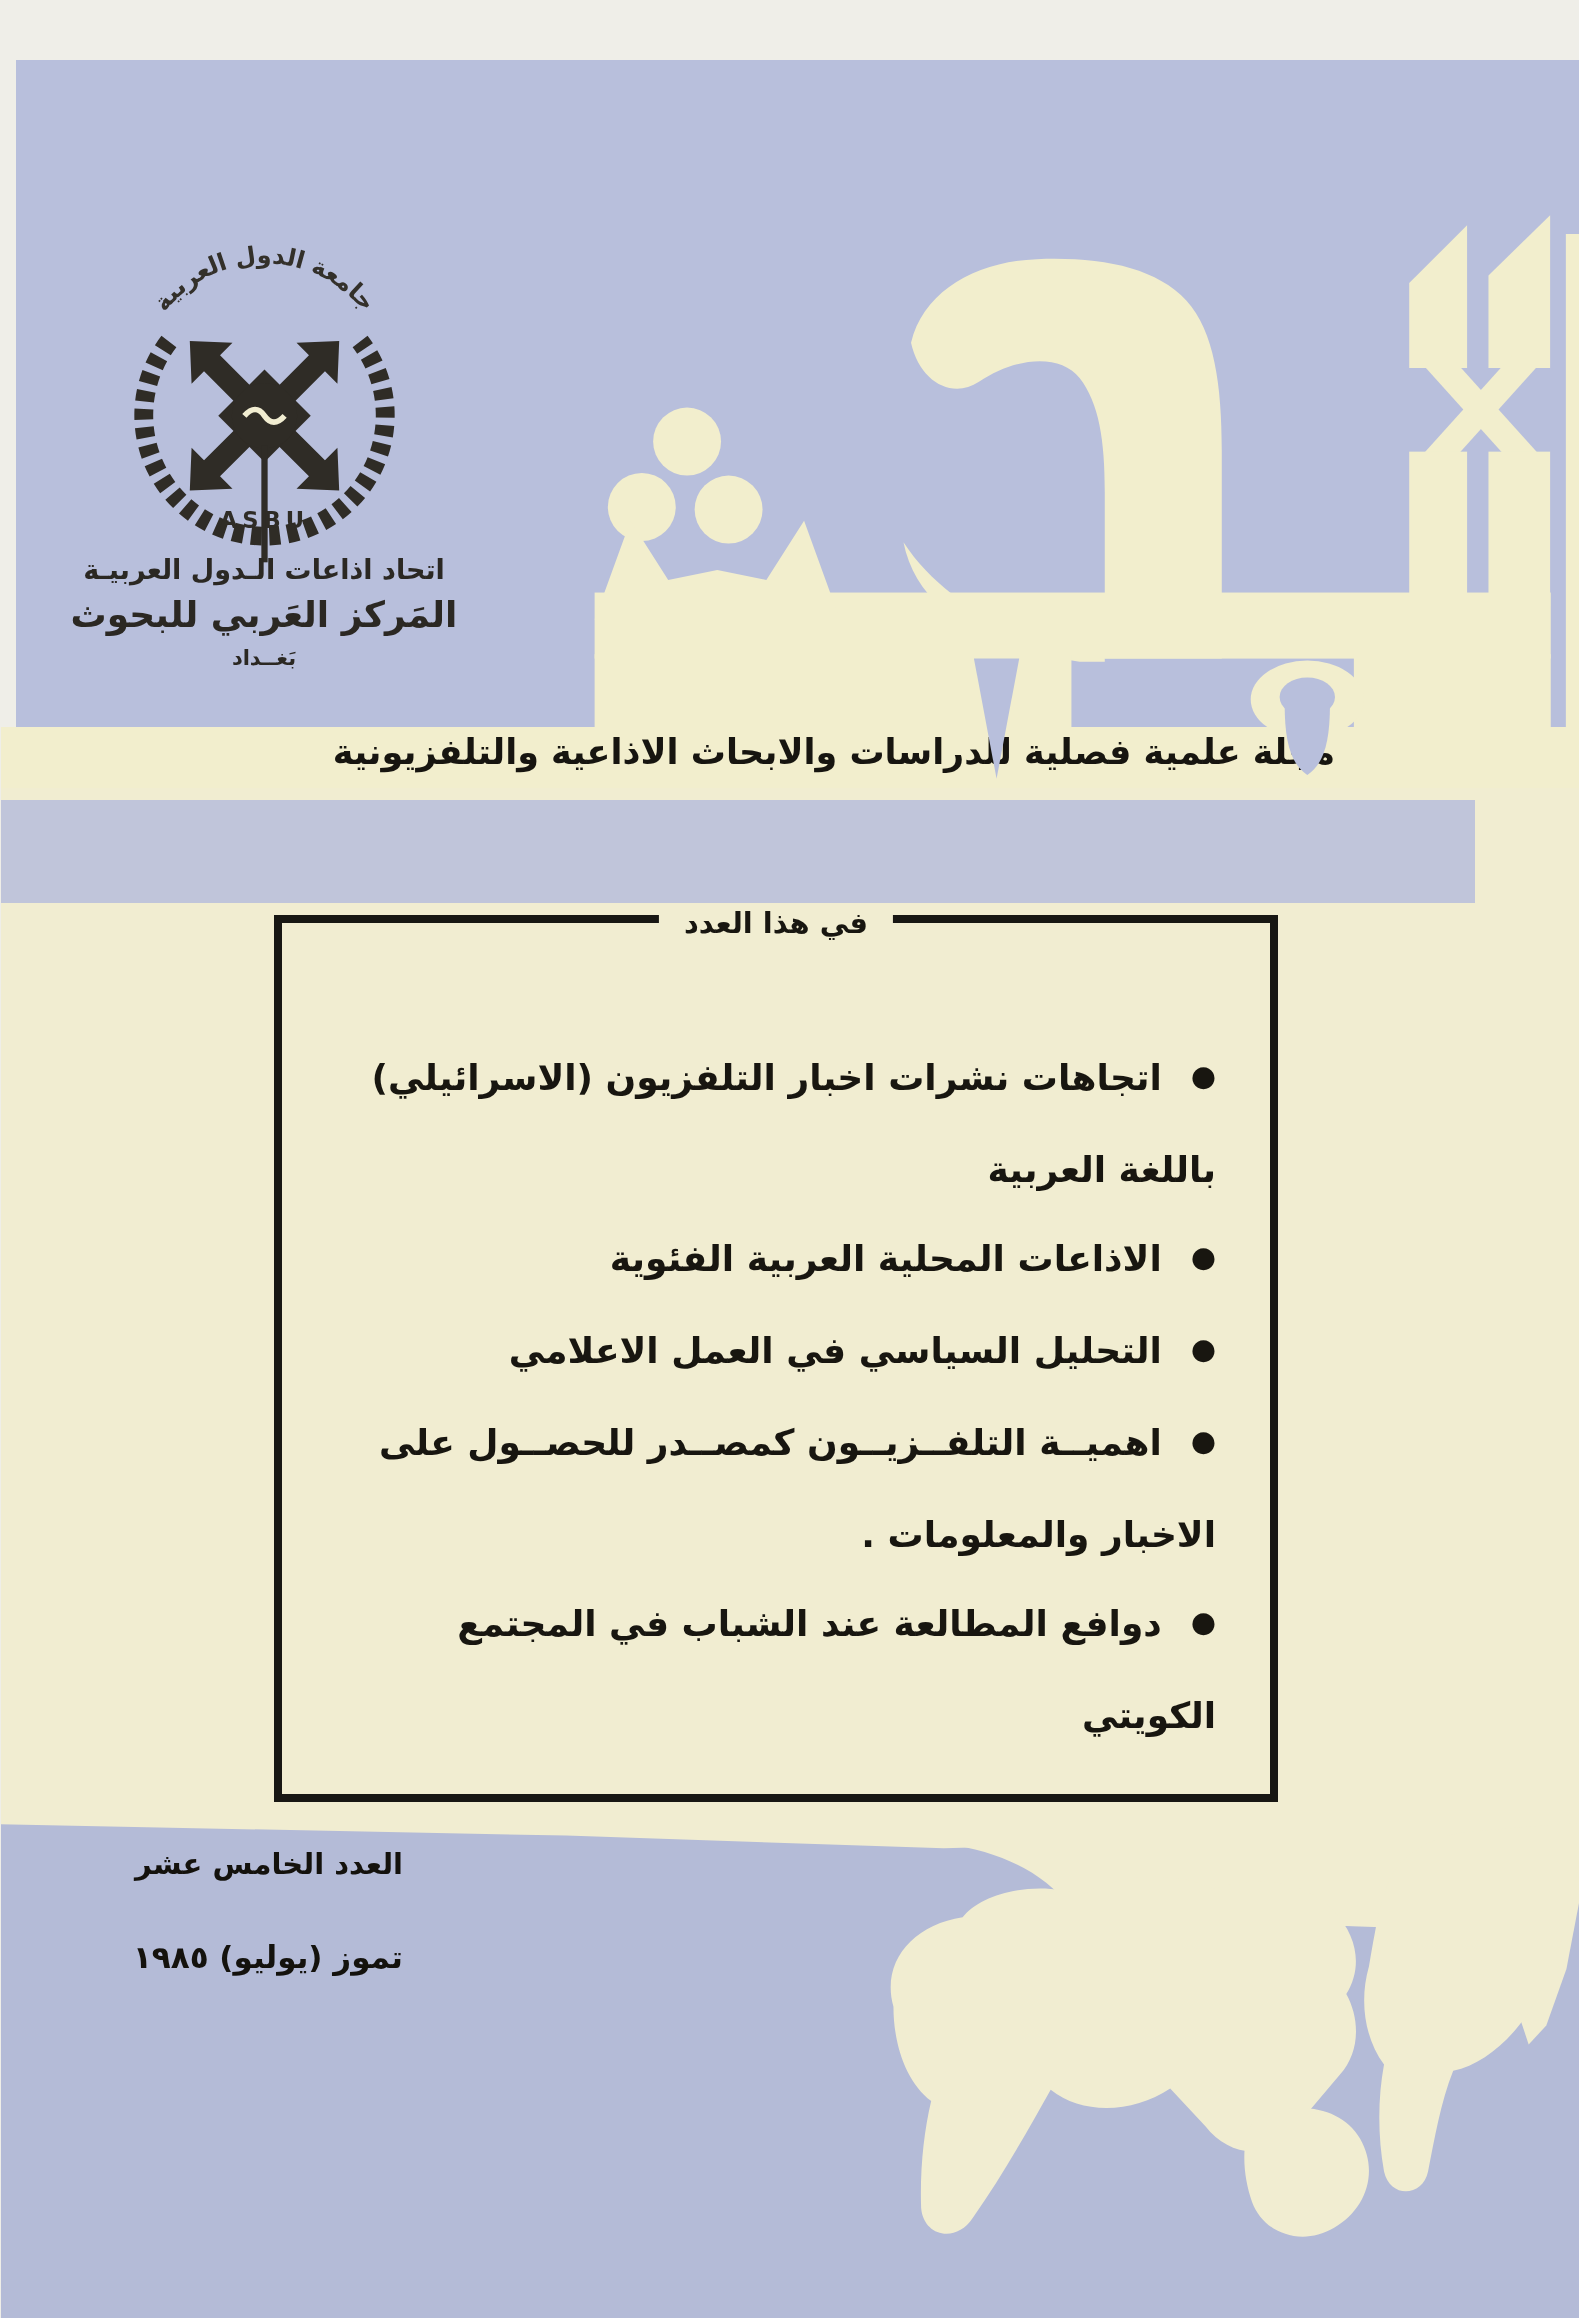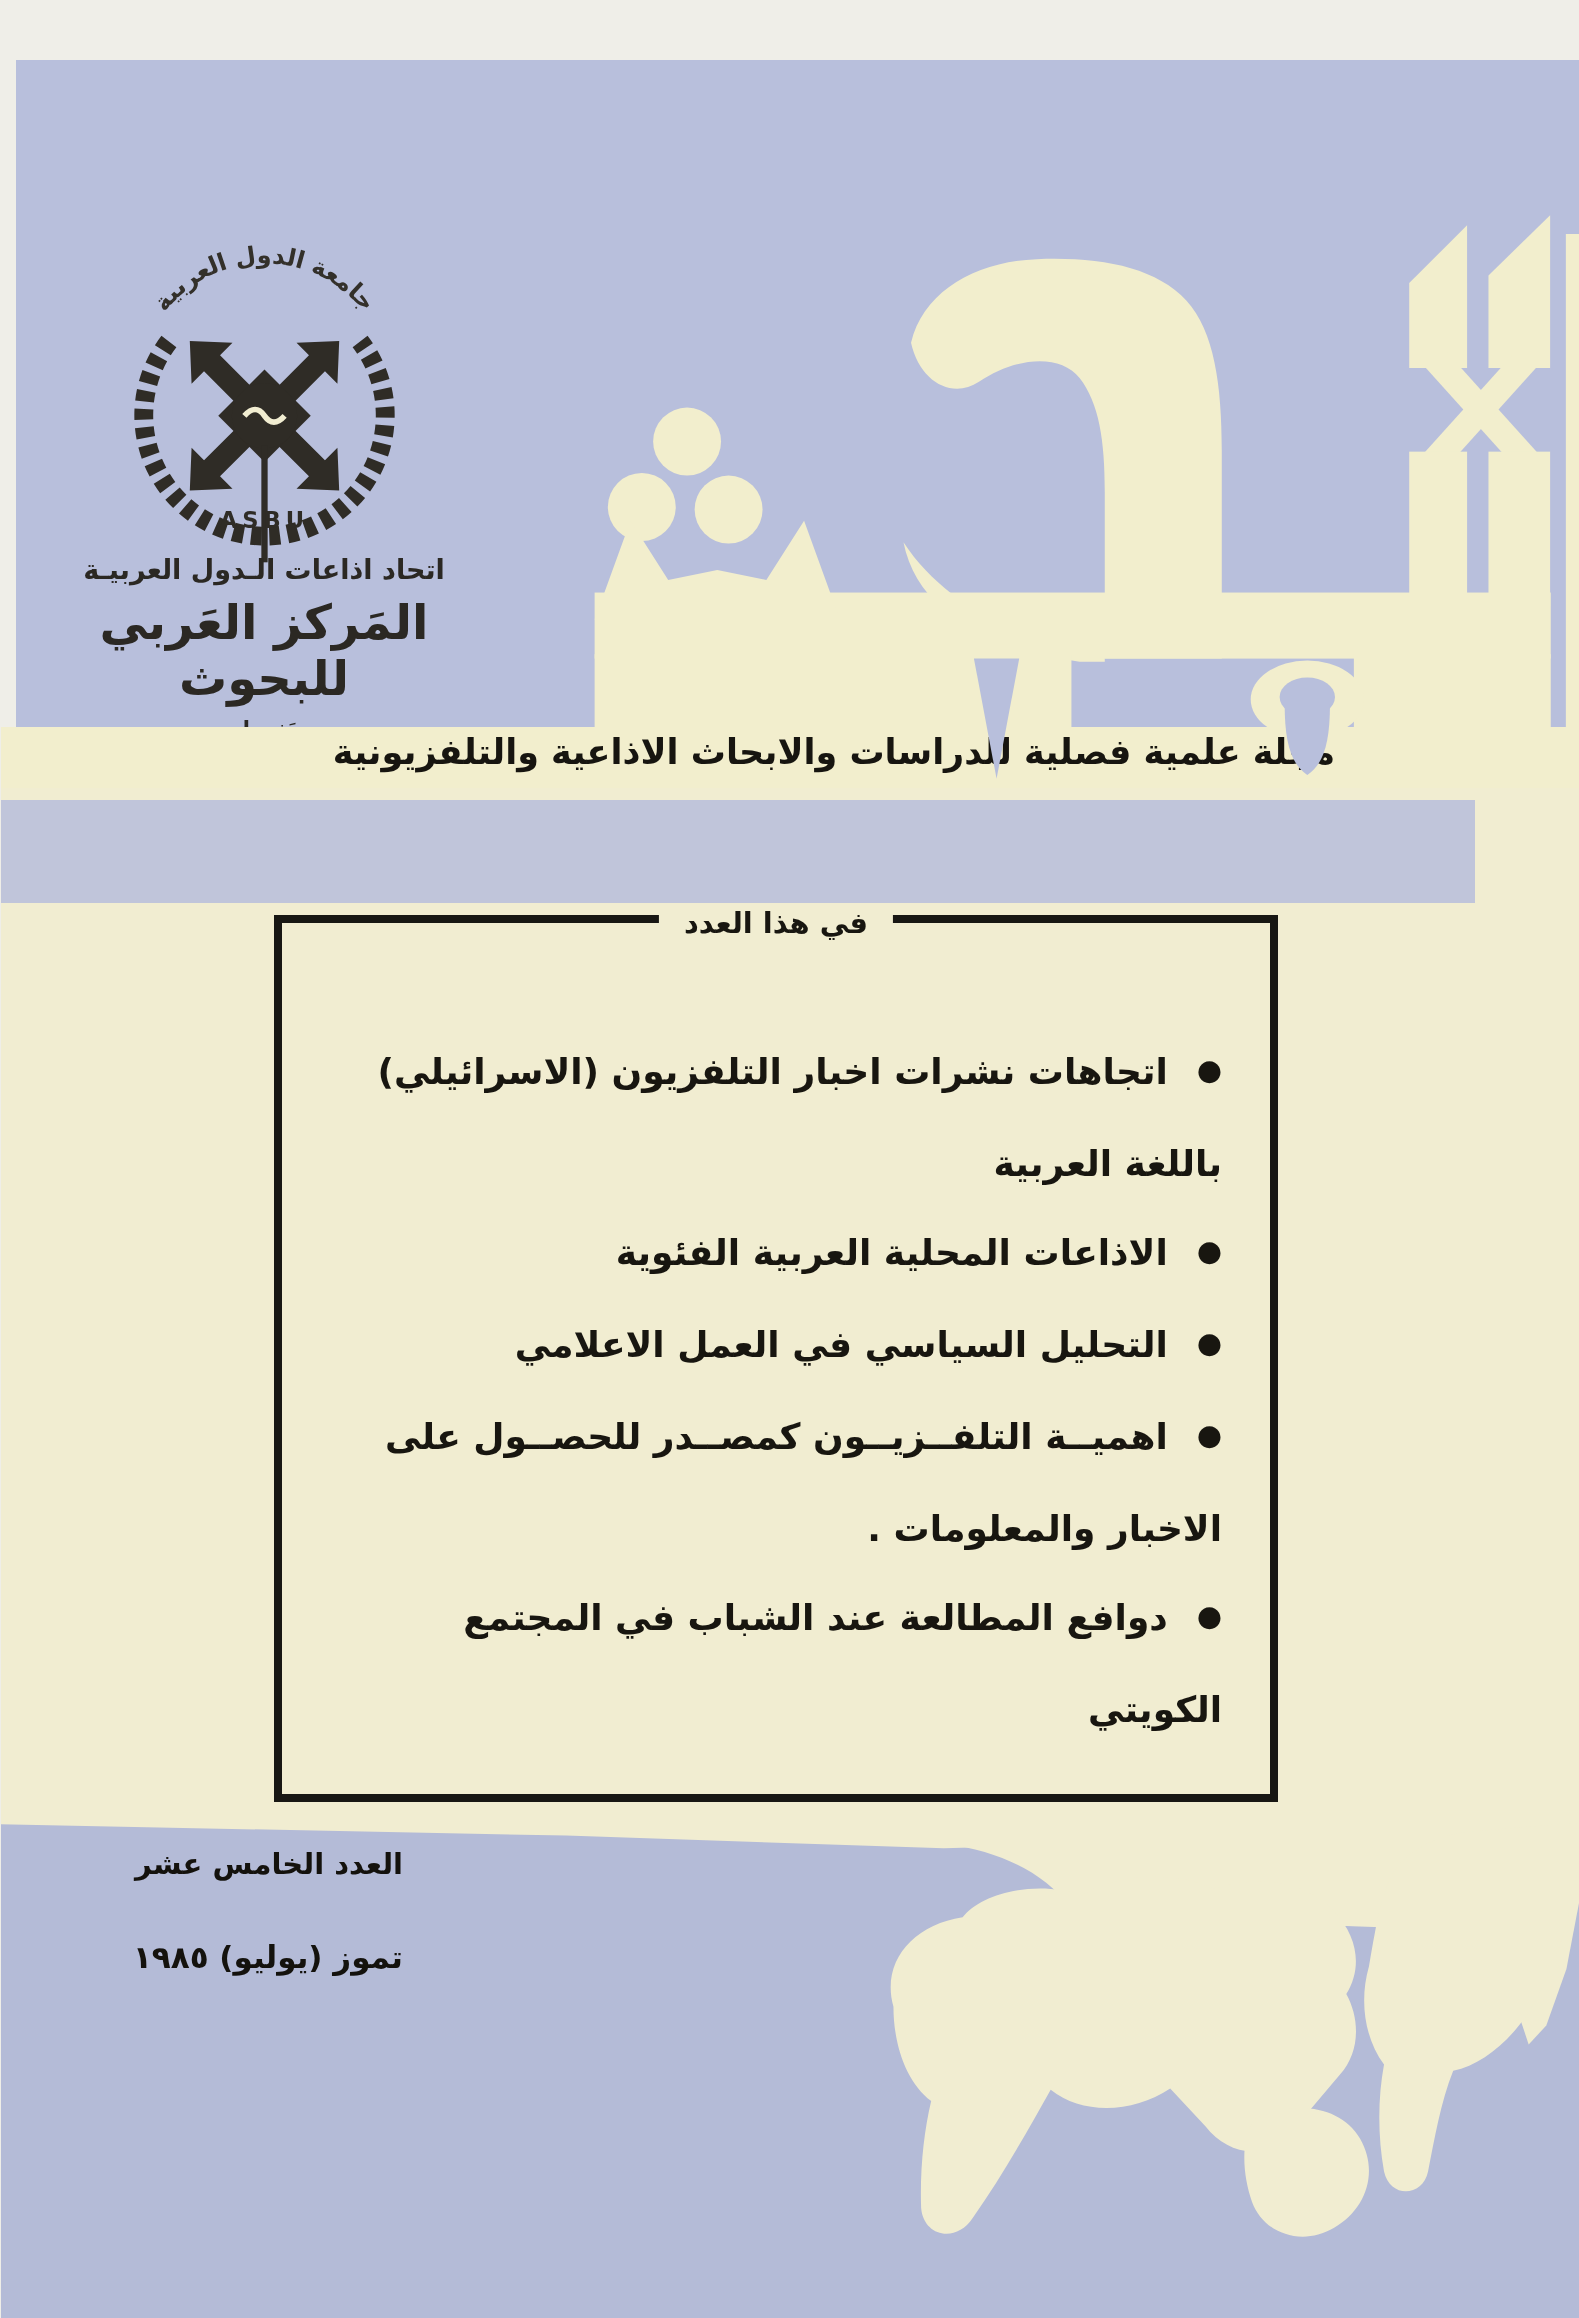--- a/index.html
+++ b/index.html
@@ -11,21 +11,21 @@
   }
   .abs{position:absolute;}
 
   
   .top-panel{left:15.7px;top:60px;right:0;height:667px;background:#b8bfdc;}
 
   
   .logo-svg{left:101px;top:208px;width:327px;height:359px;}
   .org-block{left:44px;top:554px;width:440px;text-align:center;color:#2b2823;}
   .org-line1{font-size:27px;font-weight:bold;letter-spacing:0.6px;}
-  .org-line2{font-size:48px;font-weight:bold;margin-top:8.8px;}
+  .org-line2{font-size:36px;font-weight:bold;margin-top:8.8px;}
   .org-line3{font-size:21px;font-weight:bold;margin-top:11.3px;}
 
   
   .masthead-svg{left:566px;top:0;width:1014px;height:780px;z-index:2;}
 
   
   .subtitle-band{left:0;top:727px;width:1580px;height:62px;background:#f2eecd;}
   .subtitle-text{
     position:absolute;left:239px;right:151px;top:5px;
     text-align:center;font-size:35px;font-weight:bold;color:#171510;
@@ -39,21 +39,21 @@
   .toc-box{
     left:274px;top:915px;width:1004px;height:887px;
     border:8.8px solid #181713;box-sizing:border-box;background:transparent;
   }
   .toc-heading{
     position:absolute;top:-17.6px;left:50%;transform:translateX(-50%);
     background:#f1edd1;padding:0 25px;white-space:nowrap;
     font-size:29px;font-weight:bold;color:#181610;line-height:1.3;
   }
   .toc-list{
-    list-style:none;margin:10px;padding:94px 38px 25px 69px;
+    list-style:none;margin:16px;padding:94px 38px 25px 69px;
   }
   .toc-list li{margin:0 0 0 0;font-size:36px;font-weight:bold;color:#181610;line-height:89px;}
   .toc-list .bullet{
     display:inline-block;font-size:29px;margin-left:16.4px;transform:translateY(-3.8px);
   }
   .toc-list .cont{display:block;text-align:right;}
 
   
   .bottom-section{left:0;top:1818px;width:1580px;height:500px;background:#b4bbd7;}
   .bottom-svg{left:0;top:1818px;width:1580px;height:500px;z-index:1;}

